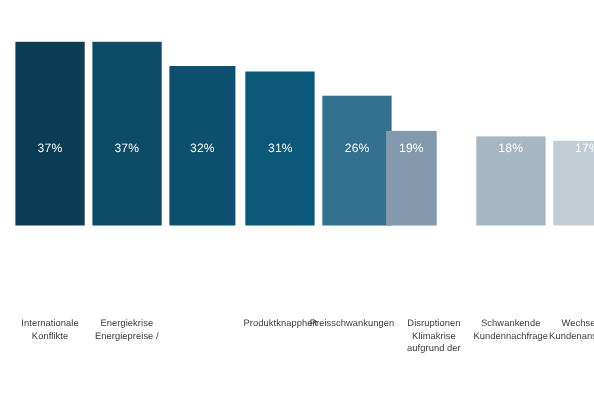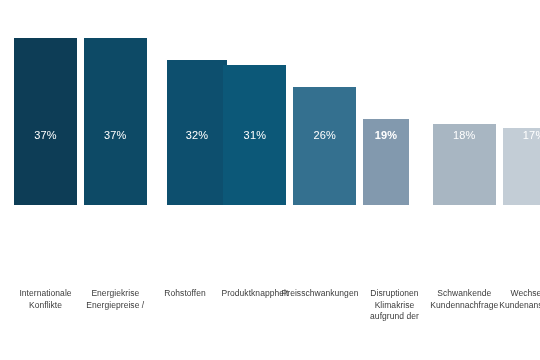--- a/index.html
+++ b/index.html
@@ -78,33 +78,33 @@
 
   <div id="plot-area">
       <div class="bar-group" style="left: 14px; width: 63px; height: 167px;">
         <div class="bar-rect" style="background: rgb(13, 61, 86);"></div>
         <div class="bar-value" style="color: rgb(255, 255, 255);">37%</div>
       </div>
       <div class="bar-group" style="left: 83.8px; width: 63px; height: 167px;">
         <div class="bar-rect" style="background: rgb(13, 74, 102);"></div>
         <div class="bar-value" style="color: rgb(255, 255, 255);">37%</div>
       </div>
-      <div class="bar-group" style="left: 167px; width: 60px; height: 145px;">
+      <div class="bar-group" style="left: 154px; width: 60px; height: 145px;">
         <div class="bar-rect" style="background: rgb(13, 79, 110);"></div>
         <div class="bar-value" style="color: rgb(255, 255, 255);">32%</div>
       </div>
       <div class="bar-group" style="left: 223.4px; width: 63px; height: 140px;">
         <div class="bar-rect" style="background: rgb(12, 88, 120);"></div>
         <div class="bar-value" style="color: rgb(255, 255, 255);">31%</div>
       </div>
       <div class="bar-group" style="left: 293.2px; width: 63px; height: 118px;">
         <div class="bar-rect" style="background: rgb(52, 112, 143);"></div>
         <div class="bar-value" style="color: rgb(255, 255, 255);">26%</div>
       </div>
-      <div class="bar-group" style="left: 363px; width: 46px; height: 86px; font-weight: bold;">
+      <div class="bar-group" style="left: 351px; width: 46px; height: 86px;">
         <div class="bar-rect" style="background: rgb(130, 153, 174);"></div>
         <div class="bar-value" style="color: rgb(255, 255, 255);">19%</div>
       </div>
       <div class="bar-group" style="left: 432.8px; width: 63px; height: 81px;">
         <div class="bar-rect" style="background: rgb(168, 182, 194);"></div>
         <div class="bar-value" style="color: rgb(255, 255, 255);">18%</div>
       </div>
       <div class="bar-group" style="left: 502.6px; width: 63px; height: 77px;">
         <div class="bar-rect" style="background: rgb(195, 205, 214);"></div>
         <div class="bar-value" style="color: rgb(255, 255, 255);">17%</div>
@@ -114,21 +114,20 @@
   <div id="axis-labels">
       <div class="cat-label" style="left: 2.5px;">
         <div>Internationale</div>
         <div>Konflikte</div>
       </div>
       <div class="cat-label" style="left: 72.3px;">
         <div>Energiekrise</div>
         <div>Energiepreise /</div>
       </div>
       <div class="cat-label" style="left: 142.1px;">
-        <div>Rohstoffen</div>
       </div>
       <div class="cat-label" style="left: 211.9px;">
         <div>Produktknappheit</div>
       </div>
       <div class="cat-label" style="left: 265px; margin-left: 12px;">
         <div>Preisschwankungen</div>
       </div>
       <div class="cat-label" style="left: 351.5px;">
         <div>Disruptionen</div>
         <div>Klimakrise</div>

